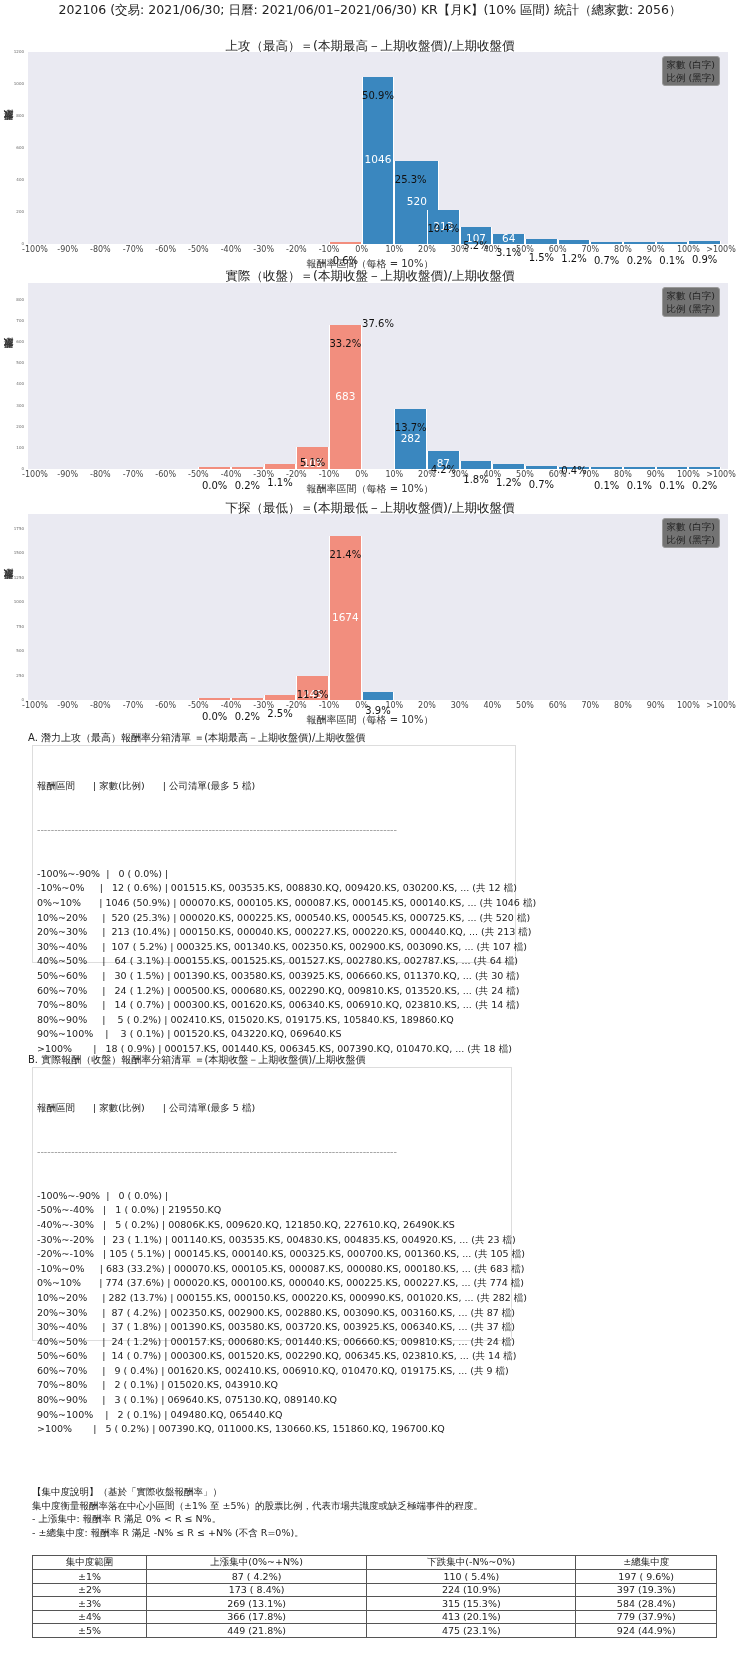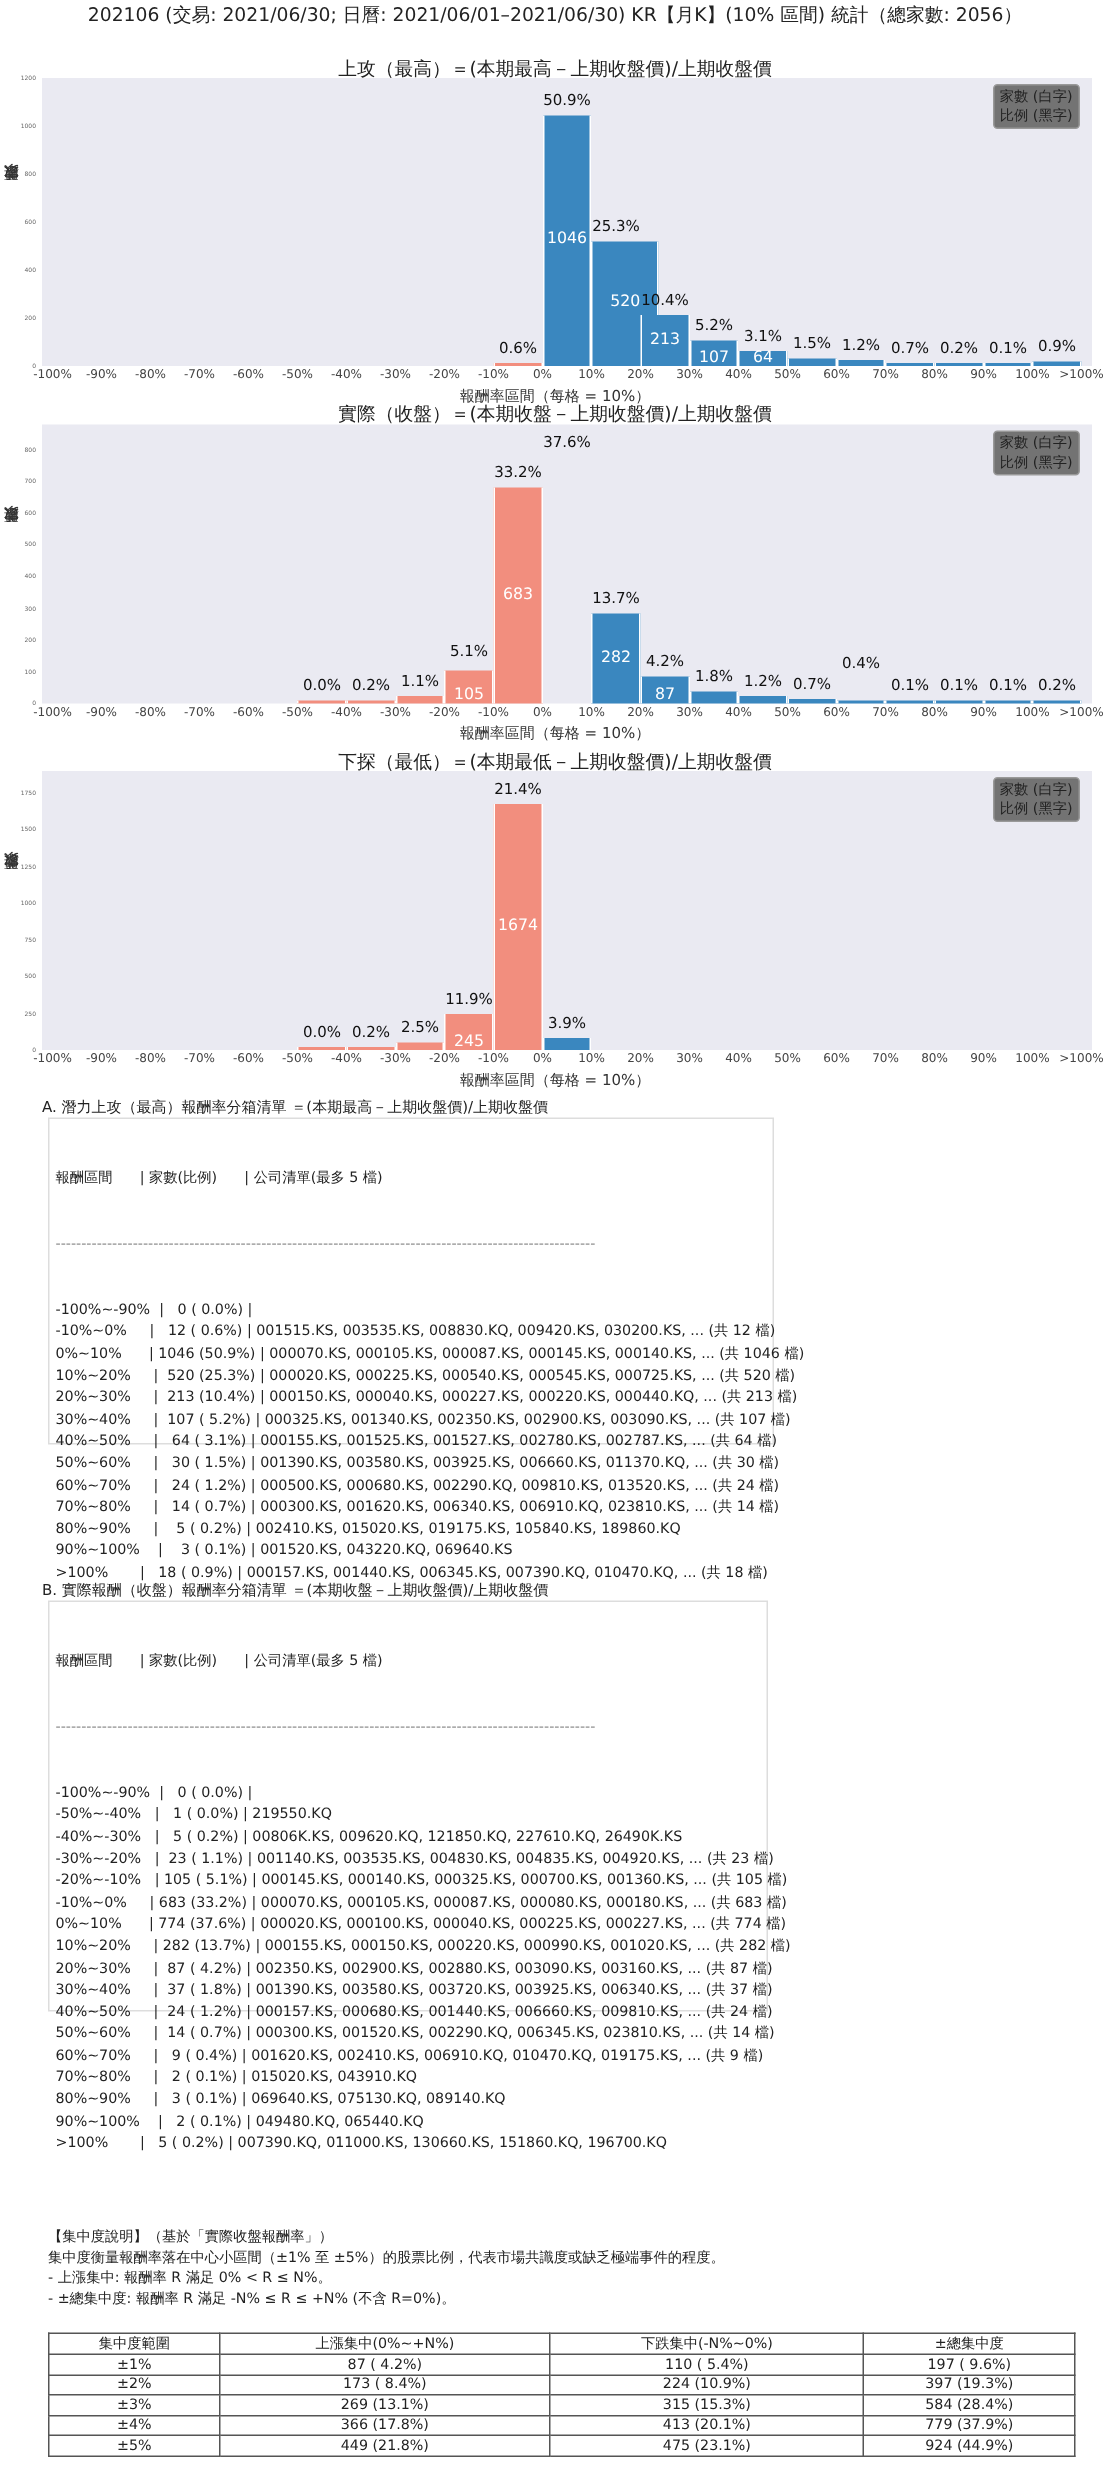--- a/index.html
+++ b/index.html
@@ -9,21 +9,21 @@
   .chart-title { position: absolute; left: 0; width: 740px; text-align: center; font-size: 12.5px; color: #222; }
   .plot { position: absolute; left: 28px; width: 700px; background: #eaeaf2; }
   .ylabel { position: absolute; left: 2px; font-size: 10px; writing-mode: vertical-rl; transform: rotate(180deg); color: #333; }
   .ytick { position: absolute; left: 6px; width: 18px; text-align: right; font-size: 4px; color: #666; }
   .xtick { position: absolute; font-size: 8px; color: #444; transform: translateX(-50%); white-space: nowrap; }
   .xlabel { position: absolute; left: 0; width: 740px; text-align: center; font-size: 10px; color: #333; }
   .bar { position: absolute; bottom: 0; border-left: 1px solid #fff; border-right: 1px solid #fff; }
   .bar.pos { background: #3a87bf; }
   .bar.neg { background: #f28e7e; }
   .count { position: absolute; width: 100%; text-align: center; color: #fff; font-size: 10.5px; }
-  .pct { position: absolute; font-size: 10px; color: #111; transform: translateX(-50%); white-space: nowrap; }
+  .pct { position: absolute; font-size: 10px; color: #111; transform: translateX(-50%); white-space: nowrap; margin-top: 28px; }
   .legend { position: absolute; right: 8px; top: 4px; background: #737373; border: 1px solid #999; border-radius: 3px; padding: 1px 4px; font-size: 9.5px; line-height: 13px; color: #222; }
   .section { position: absolute; left: 28px; font-size: 10px; color: #222; }
   .box { position: absolute; left: 32px; border: 1px solid #ddd; padding: 4px 4px; font-size: 9.5px; line-height: 14.6px; color: #222; white-space: pre; }
   .box .row { white-space: pre; }
   .notes { position: absolute; left: 32px; top: 1485px; font-size: 9.5px; line-height: 13.5px; color: #222; }
   table.conc { position: absolute; left: 32px; top: 1555px; width: 685px; border-collapse: collapse; font-size: 9.5px; }
   table.conc td, table.conc th { border: 1px solid #555; text-align: center; padding: 0; height: 13.5px; font-weight: normal; }
 </style>
 </head>
 <body>

